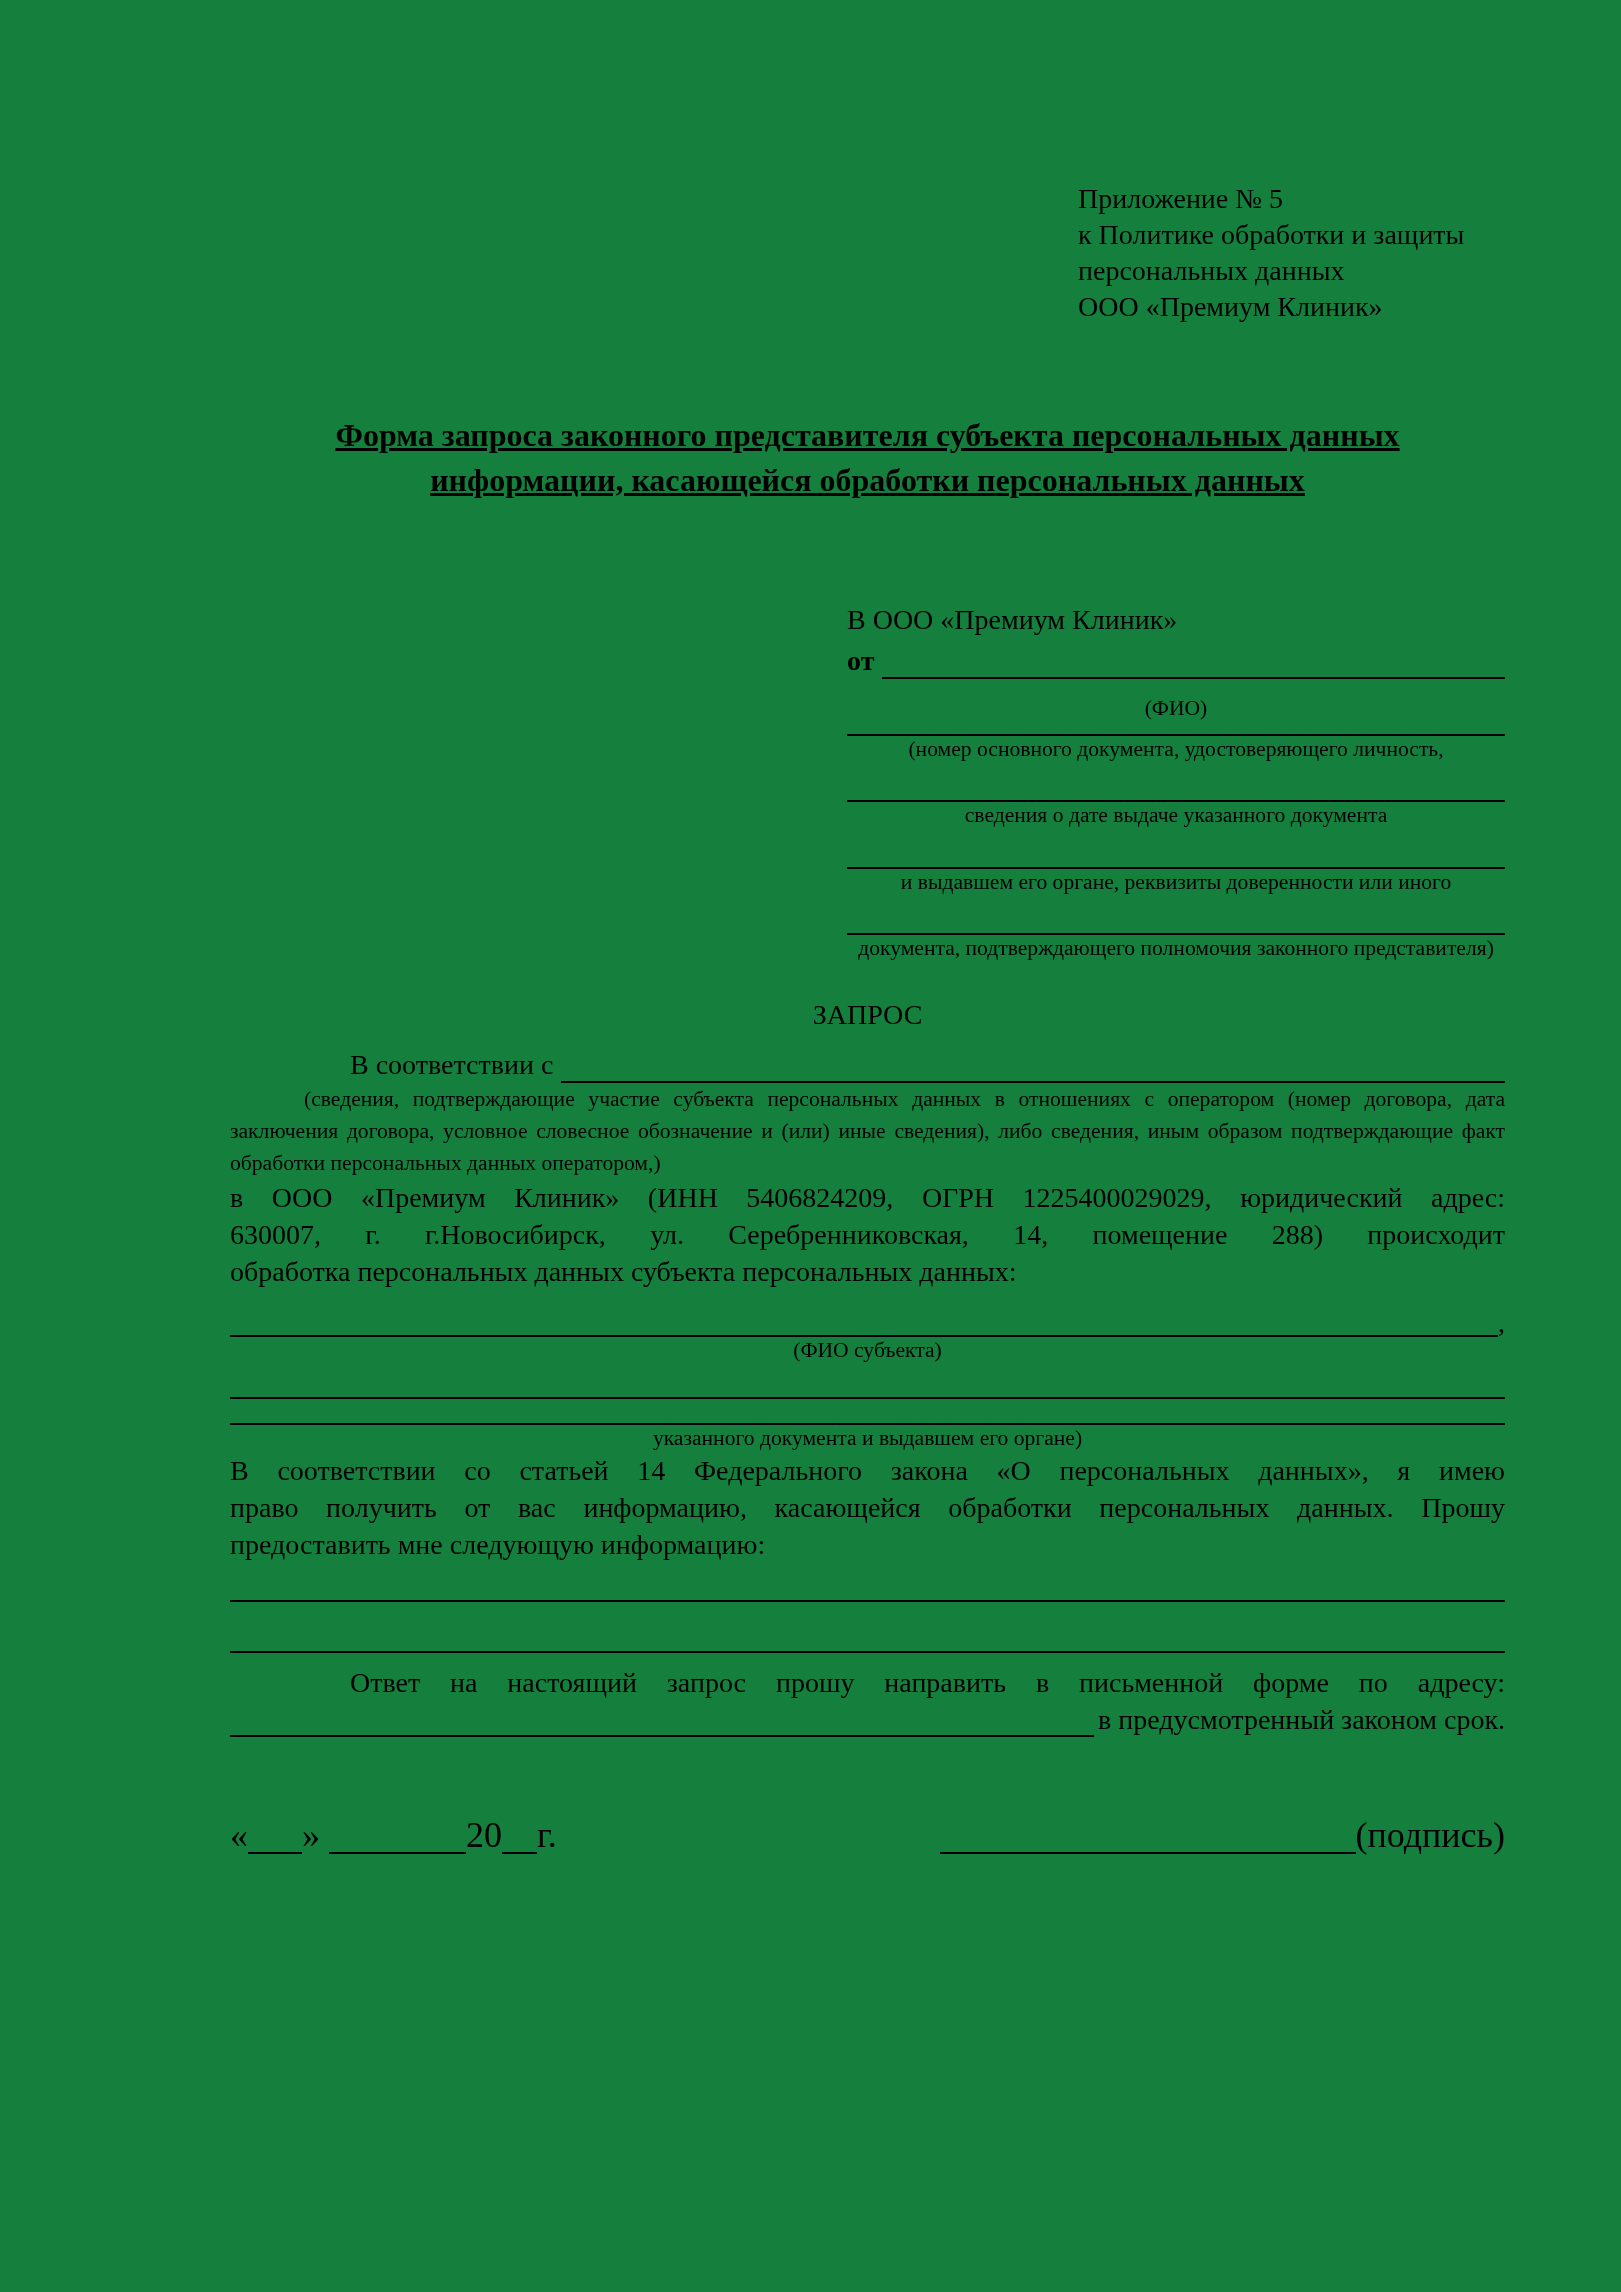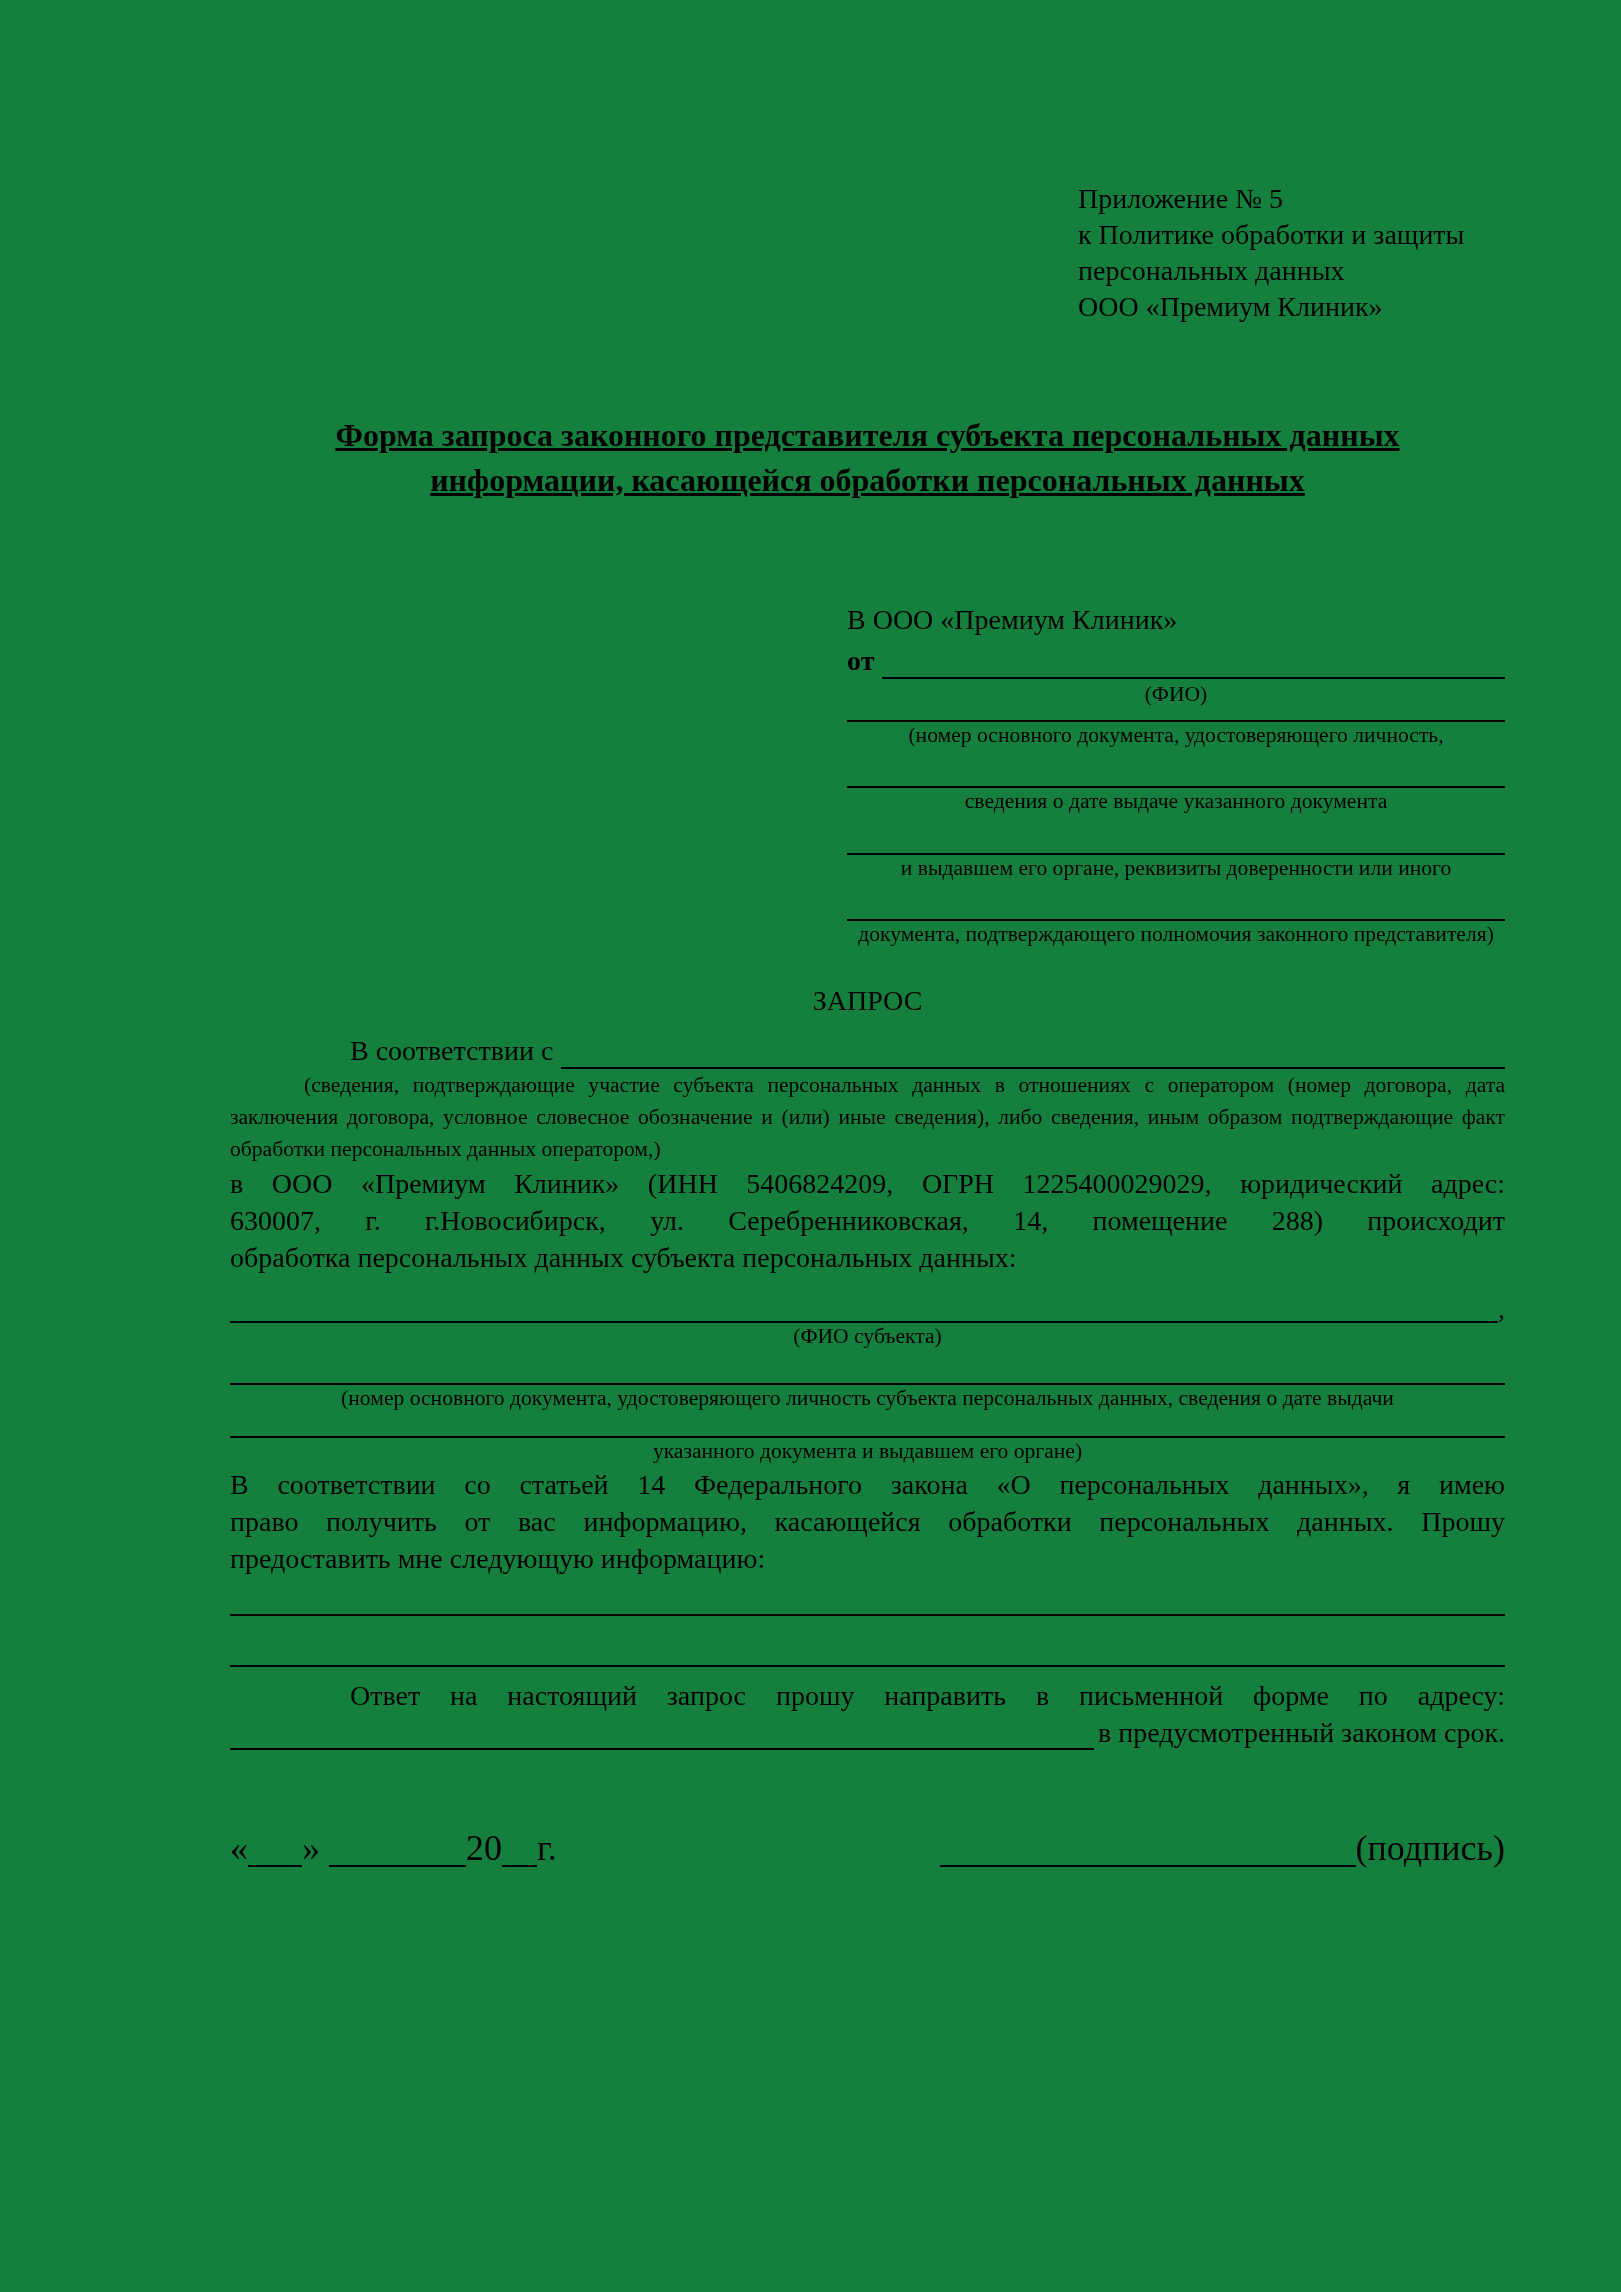--- a/index.html
+++ b/index.html
@@ -88,21 +88,21 @@
     <div>Форма запроса законного представителя субъекта персональных данных</div>
     <div>информации, касающейся обработки персональных данных</div>
   </div>
 
   <div class="addressee">
     <div class="body-text">В ООО «Премиум Клиник»</div>
     <div class="from-row">
       <span class="label">от</span>
       <div class="fill-line"></div>
     </div>
-    <div class="small-text cap-center" style="margin-top:2px;">(ФИО)</div>
+    <div class="small-text cap-center" style="margin-top:16px;">(ФИО)</div>
 
     <div class="rule rule-h14"></div>
     <div class="small-text cap-center">(номер основного документа, удостоверяющего личность,</div>
 
     <div class="rule rule-h40"></div>
     <div class="small-text cap-center">сведения о дате выдаче указанного документа</div>
 
     <div class="rule rule-h40"></div>
     <div class="small-text cap-center">и выдавшем его органе, реквизиты доверенности или иного</div>
 
@@ -130,21 +130,20 @@
     <div>обработка персональных данных субъекта персональных данных:</div>
   </div>
 
   <div class="subject-row" style="margin-top:17.6px;">
     <div class="fill"></div>
     <span>,</span>
   </div>
   <div class="small-text cap-center">(ФИО субъекта)</div>
 
   <div class="rule" style="height:35px;"></div>
-  <div class="small-text cap-center">(номер основного документа, удостоверяющего личность субъекта персональных данных, сведения о дате выдачи</div>
 
   <div class="rule" style="height:25.5px;"></div>
   <div class="small-text cap-center">указанного документа и выдавшем его органе)</div>
 
   <div class="par">
     <div class="just">В соответствии со статьей 14 Федерального закона «О персональных данных», я имею</div>
     <div class="just">право получить от вас информацию, касающейся обработки персональных данных. Прошу</div>
     <div>предоставить мне следующую информацию:</div>
   </div>
 

